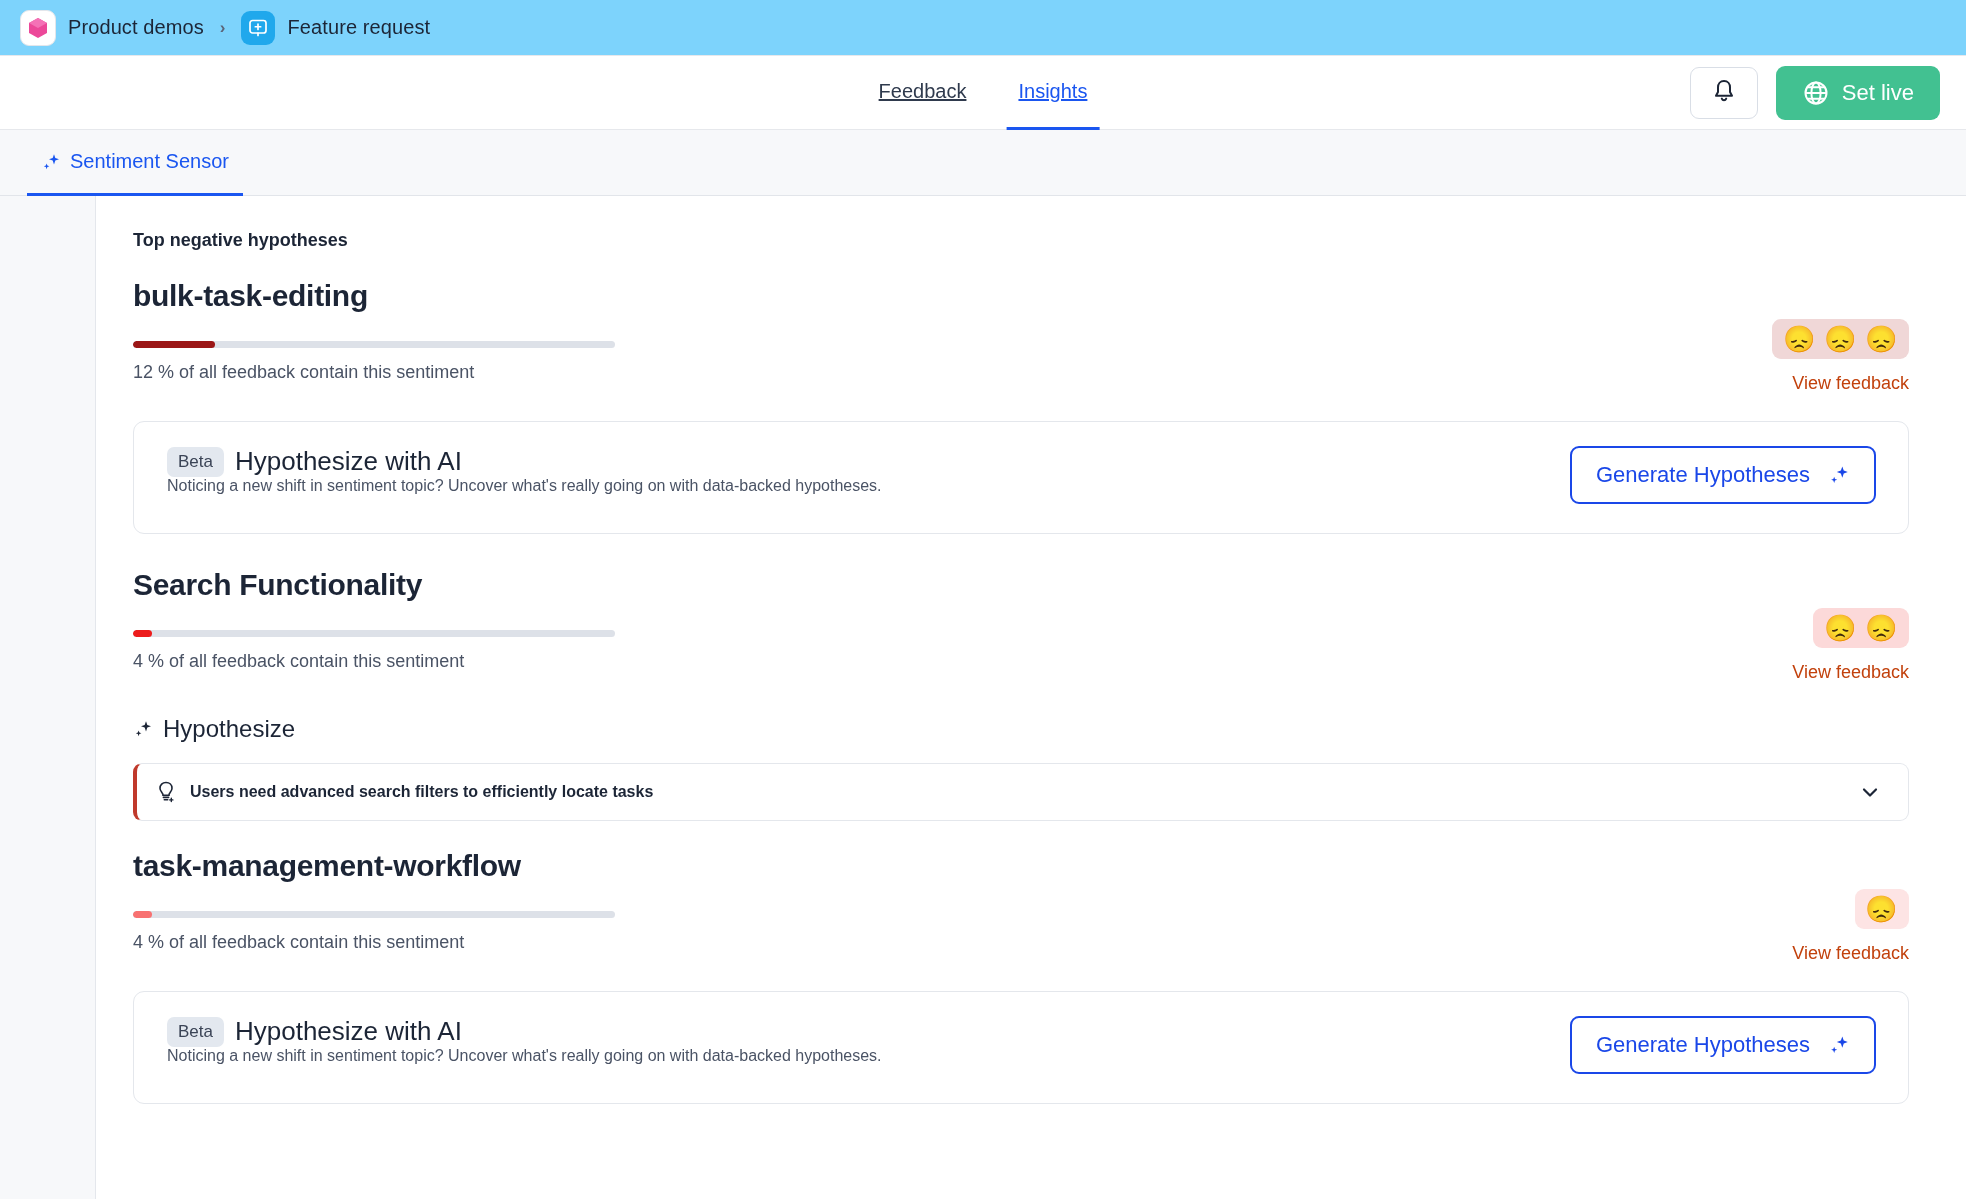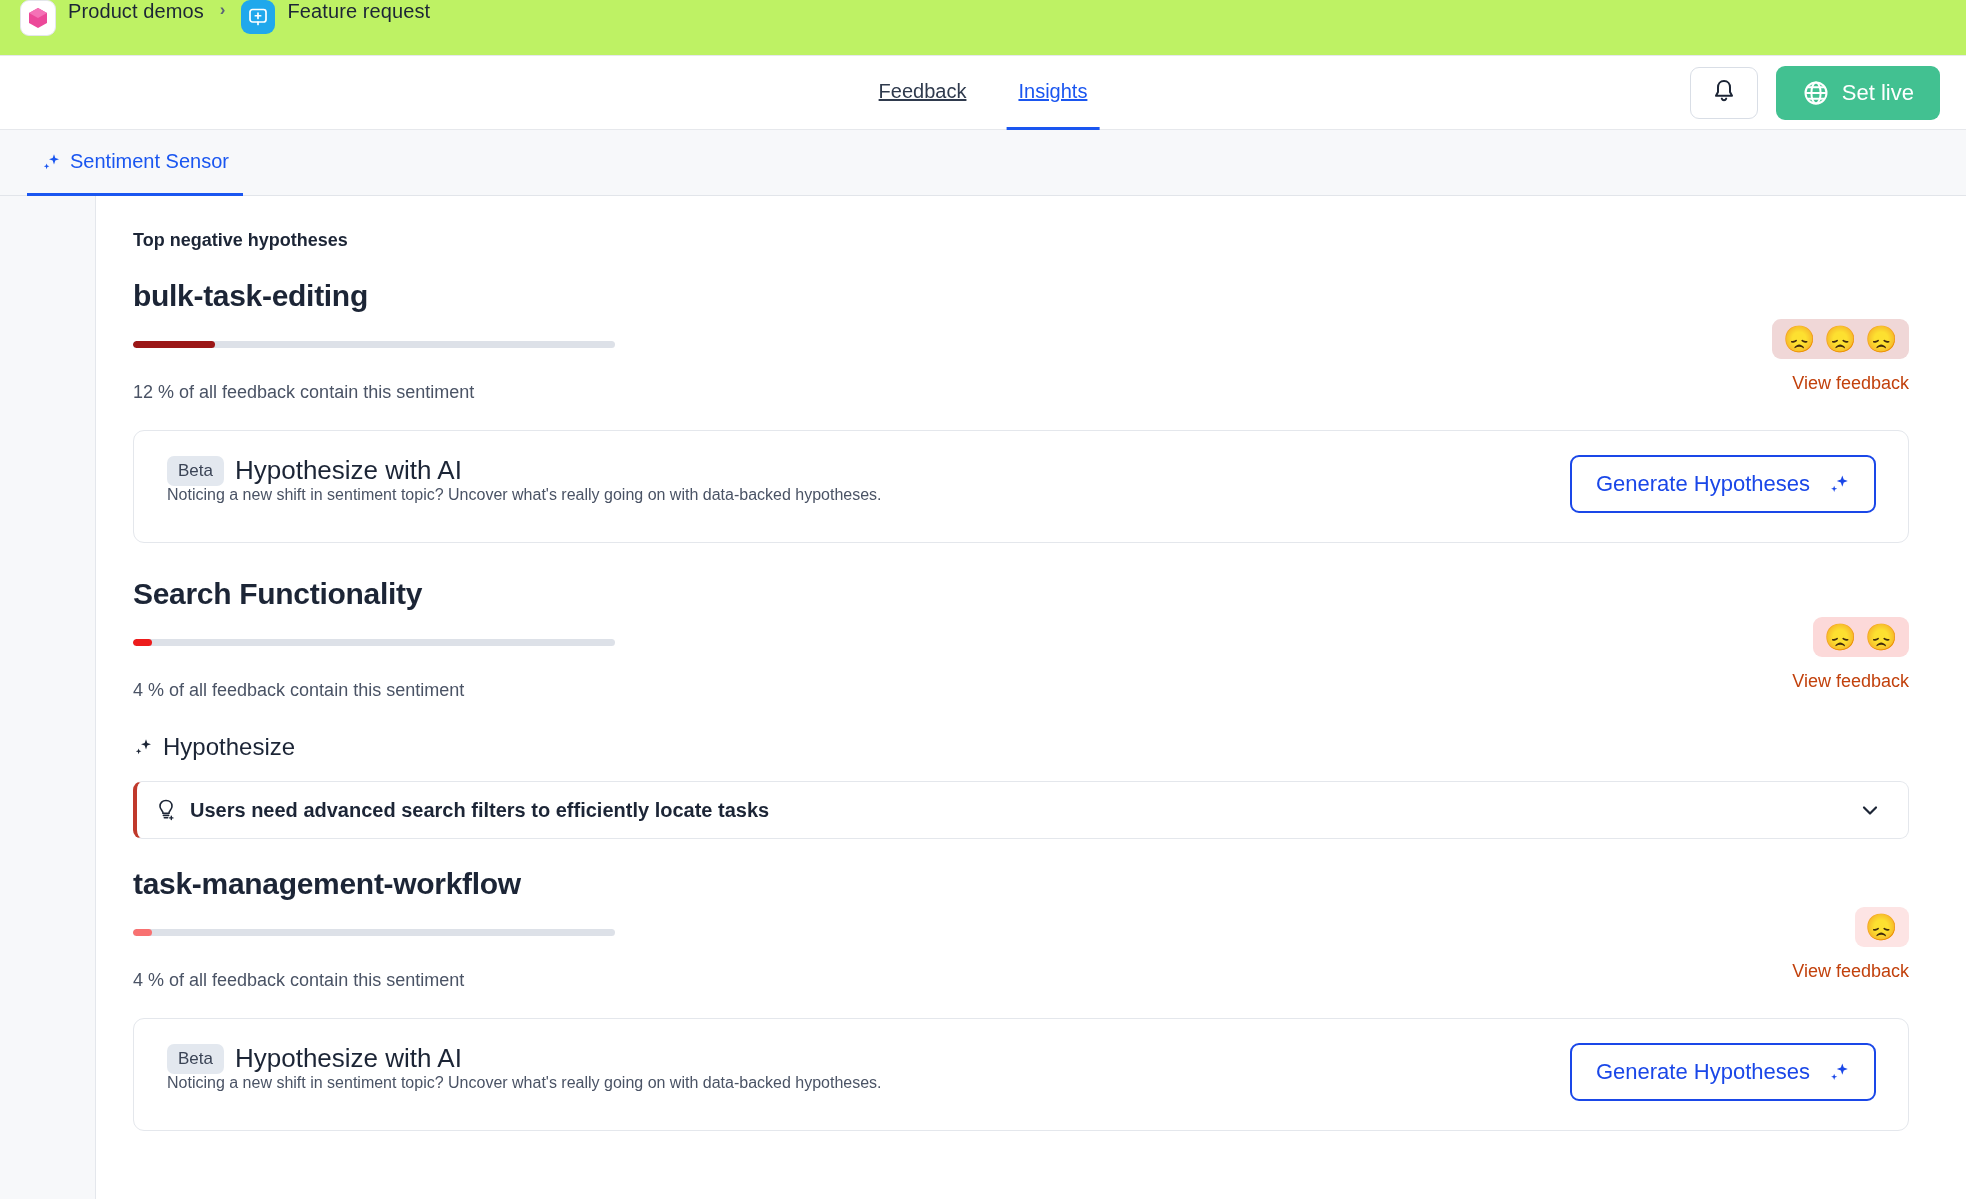--- a/index.html
+++ b/index.html
@@ -6,24 +6,24 @@
   html, body {
     width: 1966px; height: 1199px;
     font-family: "Liberation Sans", sans-serif;
     background: #ffffff;
     overflow: hidden;
   }
 
   
   .breadcrumb-bar {
     height: 56px;
-    background: #bef264;
+    background: #7dd3fc;
     border-bottom: 1px solid #e6e8ec;
     display: flex;
-    align-items: flex-start;
+    align-items: center;
     padding-left: 20px;
     gap: 12px;
   }
   .crumb-logo {
     width: 36px; height: 36px;
     background: #ffffff;
     border: 1px solid #e3e6eb;
     border-radius: 9px;
     display: flex; align-items: center; justify-content: center;
   }
@@ -179,21 +179,21 @@
     margin-top: 28px;
     overflow: hidden;
   }
   .bar-fill {
     height: 100%;
     border-radius: 4px;
   }
   .sent-caption {
     font-size: 18px;
     color: #4a5365;
-    margin-top: 34px;
+    margin-top: 14px;
   }
   .sent-right {
     display: flex;
     flex-direction: column;
     align-items: flex-end;
     padding-top: 6px;
   }
   .emoji-badge {
     border-radius: 9px;
     padding: 7px 11px;
@@ -280,21 +280,21 @@
     justify-content: space-between;
     padding: 0 26px 0 18px;
     cursor: pointer;
   }
   .hyp-left {
     display: flex;
     align-items: center;
     gap: 13px;
   }
   .hyp-text {
-    font-size: 20px;
+    font-size: 16px;
     font-weight: 700;
     color: #1c2536;
   }
 
   .gap-lg { height: 30px; }
   .gap-md { height: 24px; }
 </style>
 </head>
 <body>
 

